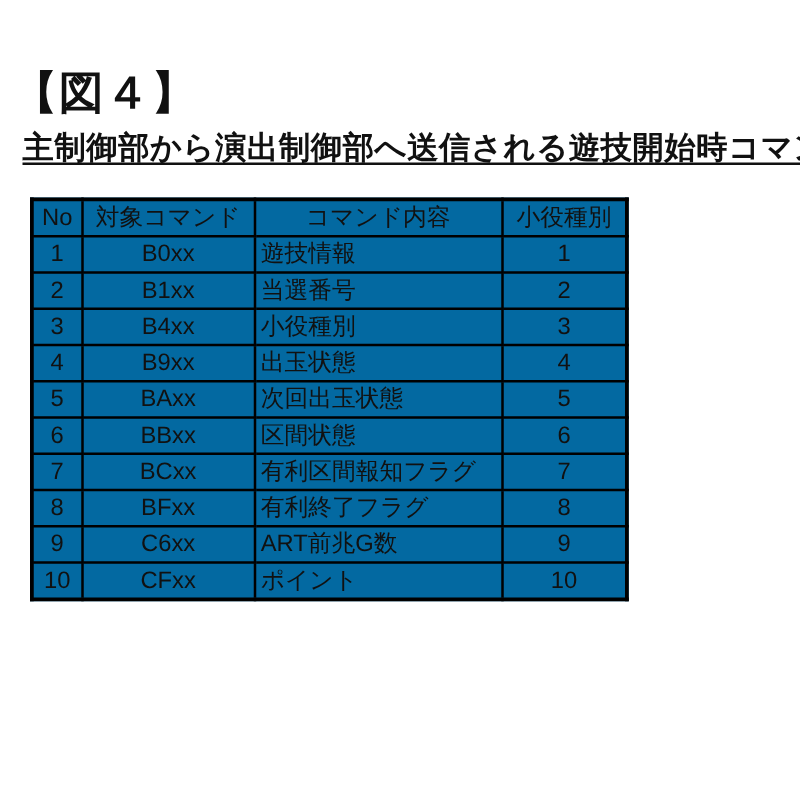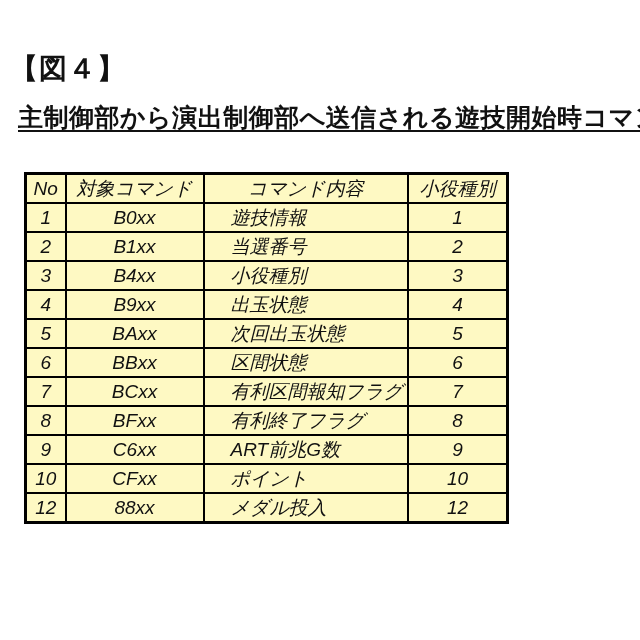--- a/index.html
+++ b/index.html
@@ -12,47 +12,46 @@
     height: 640px;
     position: relative;
     font-family: "Liberation Sans", "DejaVu Sans", sans-serif;
     color: #111111;
     overflow: hidden;
   }
   .fig-label {
     position: absolute;
     left: 10px;
     top: 50px;
-    font-size: 28px;
+    font-size: 36px;
     font-weight: bold;
     letter-spacing: 1px;
     color: #111111;
     white-space: nowrap;
   }
   .fig-title {
     position: absolute;
     left: 18px;
     top: 101px;
     font-size: 25px;
     font-weight: bold;
     color: #111111;
     white-space: nowrap;
     text-decoration: underline;
     text-underline-offset: 4px;
     letter-spacing: 0.5px;
   }
   table.cmd-table {
     position: absolute;
     left: 24px;
-    top: 172px;
+    top: 158px;
     border-collapse: collapse;
     table-layout: fixed;
-    background: #fef9c3;
+    background: #0369a1;
     border: 3px solid #000000;
-    font-style: italic;
   }
   table.cmd-table th,
   table.cmd-table td {
     border: 2px solid #000000;
     font-size: 19px;
     font-weight: normal;
     color: #111111;
     height: 27px;
     padding: 0 4px;
     text-align: center;
@@ -60,21 +59,21 @@
     white-space: nowrap;
     overflow: hidden;
     line-height: 1;
   }
   table.cmd-table col.col-no      { width: 40px;  }
   table.cmd-table col.col-command { width: 138px; }
   table.cmd-table col.col-content { width: 198px; }
   table.cmd-table col.col-serial  { width: 100px; }
   table.cmd-table td.c2 {
     text-align: left;
-    padding-left: 26px;
+    padding-left: 4px;
   }
 </style>
 </head>
 <body>
 
 <div class="fig-label">【図４】</div>
 
 <div class="fig-title">主制御部から演出制御部へ送信される遊技開始時コマンド</div>
 
 <table class="cmd-table">
@@ -146,20 +145,14 @@
         <td class="c1">C6xx</td>
         <td class="c2">ART前兆G数</td>
         <td class="c3">9</td>
       </tr>
       <tr>
         <td class="c0">10</td>
         <td class="c1">CFxx</td>
         <td class="c2">ポイント</td>
         <td class="c3">10</td>
       </tr>
-      <tr>
-        <td class="c0">12</td>
-        <td class="c1">88xx</td>
-        <td class="c2">メダル投入</td>
-        <td class="c3">12</td>
-      </tr>
     </tbody>
 </table>
 
 </body></html>

